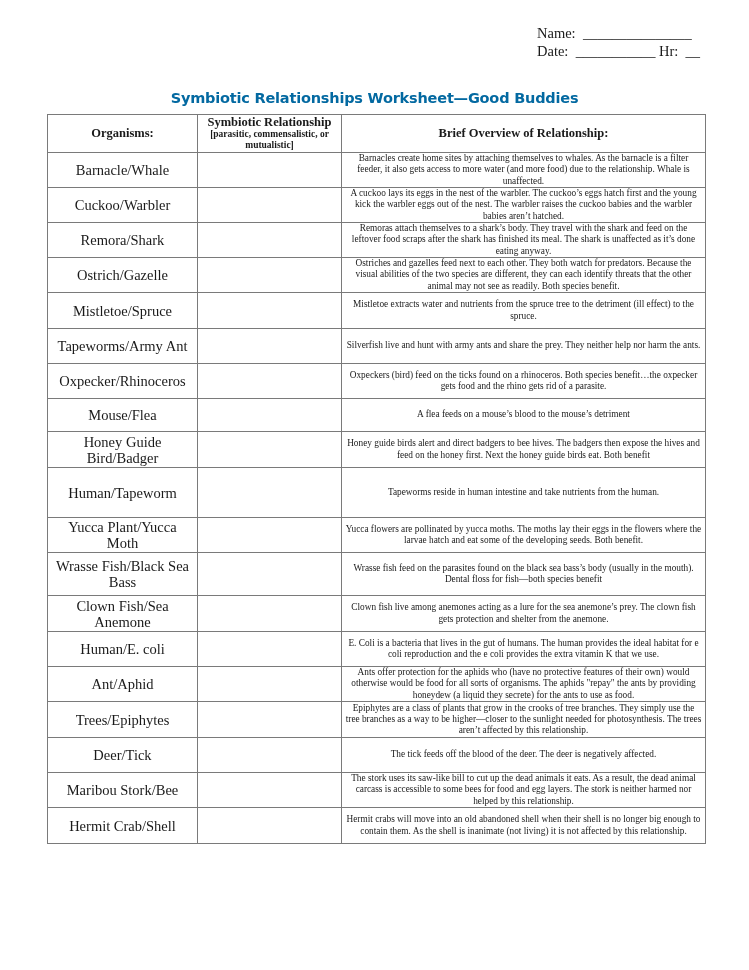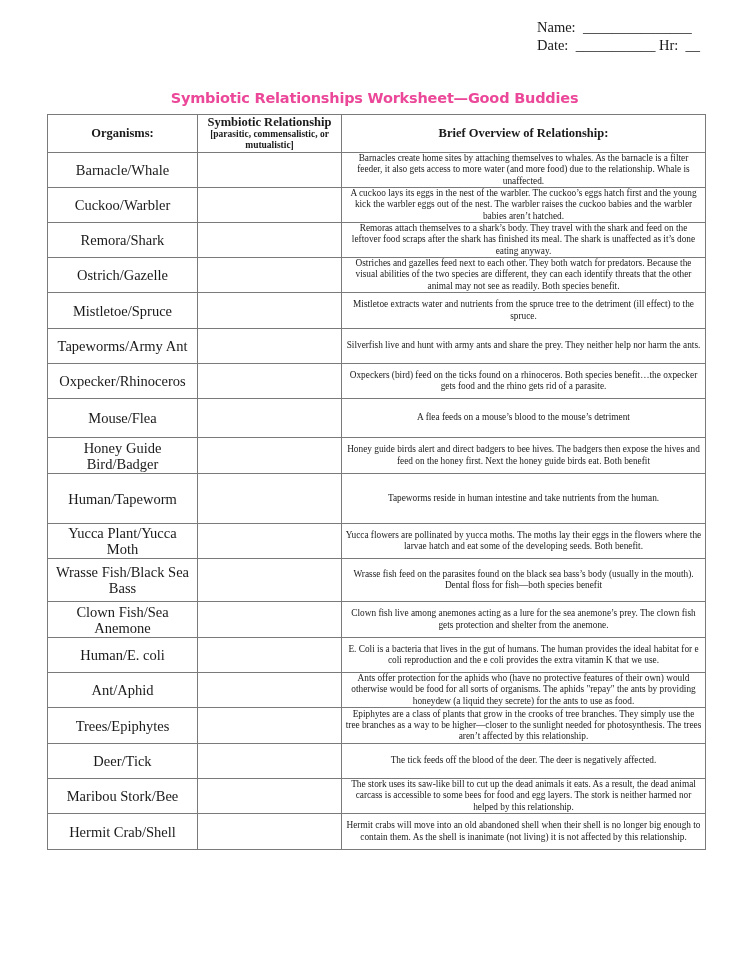--- a/index.html
+++ b/index.html
@@ -1,22 +1,22 @@
 <!DOCTYPE html>
 <html><head>
 <meta charset="utf-8">
 <style>
   html, body { margin: 0; padding: 0; background: #ffffff; }
   body { width: 749px; height: 970px; position: relative; overflow: hidden;
          font-family: "Liberation Serif", serif; color: #1a1a1a; }
-  .header-fields { position: absolute; left: 537px; top: 18px; font-size: 14.5px; line-height: 18px; }
+  .header-fields { position: absolute; left: 537px; top: 24px; font-size: 14.5px; line-height: 18px; }
   .header-fields .line { white-space: pre; }
   .title { position: absolute; left: 0; width: 749px; top: 90px; text-align: center;
            font-family: "DejaVu Sans", sans-serif; font-weight: bold; font-size: 14.5px;
-           letter-spacing: -0.2px; color: #ec4899; }
+           letter-spacing: -0.2px; color: #0369a1; }
   table.ws { position: absolute; left: 47px; top: 114px; width: 658px;
              border-collapse: collapse; table-layout: fixed; }
   table.ws td, table.ws th { border: 1.3px solid #7a7a7a; padding: 0 3px; text-align: center;
                              vertical-align: middle; overflow: hidden; }
   th.h-org { font-size: 12.5px; font-weight: bold; }
   th.h-rel { font-weight: bold; font-size: 12.5px; line-height: 13px; }
   th.h-rel .sub { display: block; font-size: 9.5px; line-height: 11px; font-weight: bold; }
   th.h-over { font-size: 12.5px; font-weight: bold; }
   td.org { font-size: 14.5px; line-height: 16px; }
   td.rel { }
@@ -77,21 +77,21 @@
       <tr style="height: 35px;">
         <td class="org">Tapeworms/Army Ant</td>
         <td class="rel"></td>
         <td class="over">Silverfish live and hunt with army ants and share the prey.  They neither help nor harm the ants.</td>
       </tr>
       <tr style="height: 35px;">
         <td class="org">Oxpecker/Rhinoceros</td>
         <td class="rel"></td>
         <td class="over">Oxpeckers (bird) feed on the ticks found on a rhinoceros.  Both species benefit…the oxpecker gets food and the rhino gets rid of a parasite.</td>
       </tr>
-      <tr style="height: 39px;">
+      <tr style="height: 33px;">
         <td class="org">Mouse/Flea</td>
         <td class="rel"></td>
         <td class="over">A flea feeds on a mouse’s blood to the mouse’s detriment</td>
       </tr>
       <tr style="height: 36px;">
         <td class="org">Honey Guide Bird/Badger</td>
         <td class="rel"></td>
         <td class="over">Honey guide birds alert and direct badgers to bee hives.  The badgers then expose the hives and feed on the honey first.  Next the honey guide birds eat. Both benefit</td>
       </tr>
       <tr style="height: 50px;">

